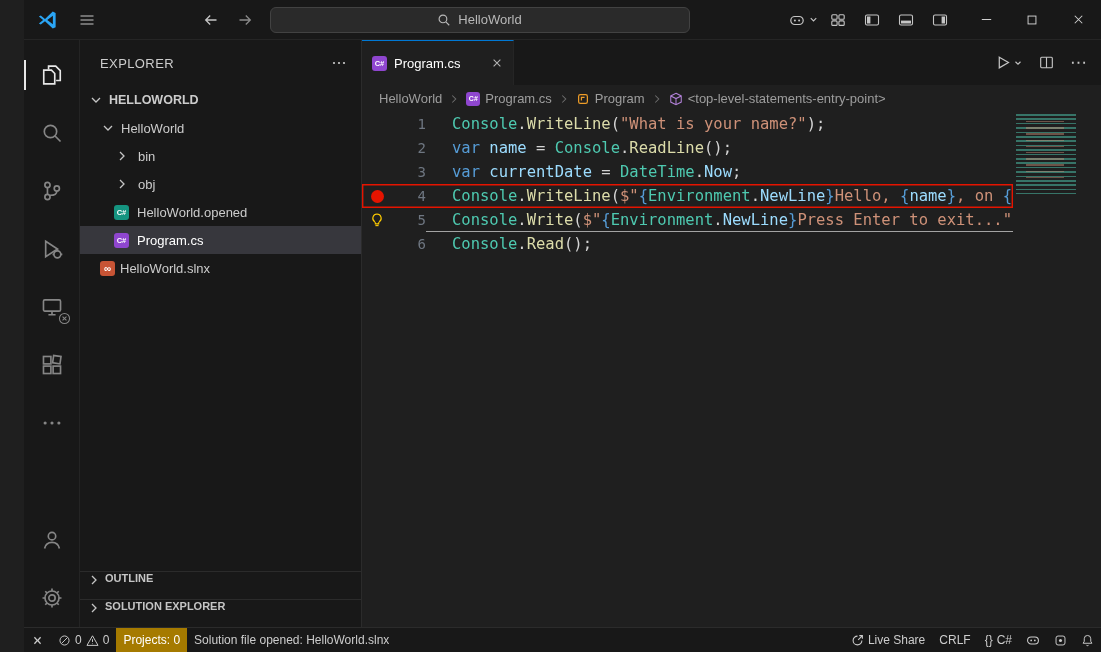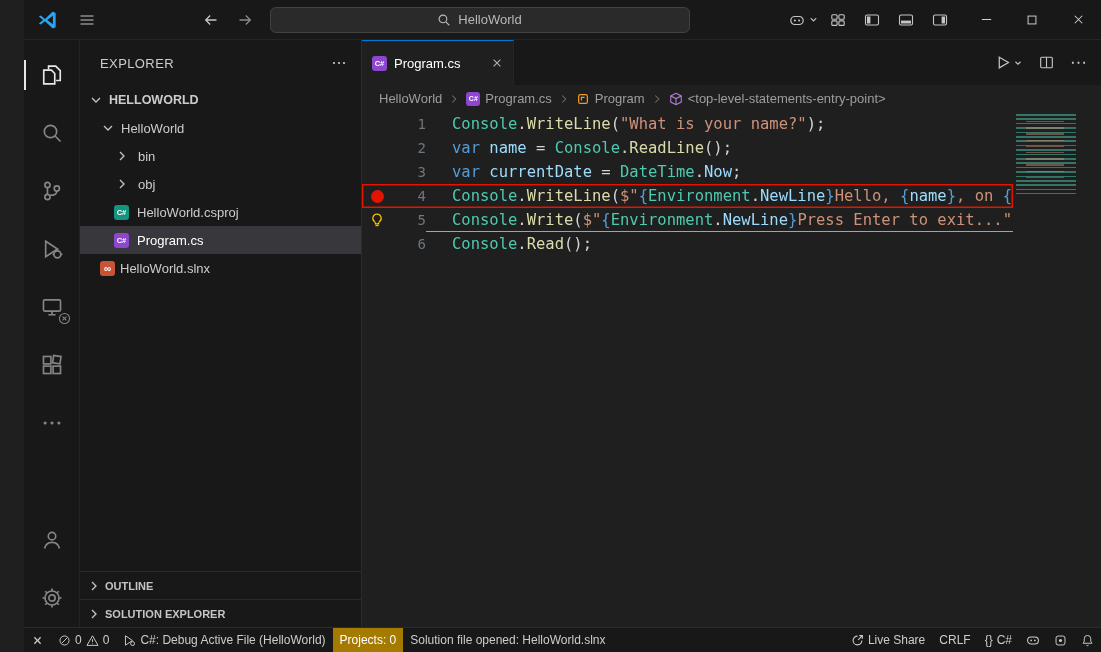--- a/index.html
+++ b/index.html
@@ -50,21 +50,21 @@
   .row.selected { background:#37373d; color:#ffffff; }
   .row .chev { color:#c5c5c5; flex:none; }
   .row.ws { font-weight:bold; font-size:12.5px; padding-left:8px; }
   .pad1 { padding-left:20px; } .pad2 { padding-left:34px;gap:8px; }
   .fbadge { width:15px; height:15px; border-radius:3px; flex:none; display:flex; align-items:center; justify-content:center;
             font-size:7.5px; font-weight:bold; color:#fff; }
   .fbadge.cs { background:#8f46cf; }
   .fbadge.csproj { background:#159480; }
   .fbadge.sln { background:#c75435; font-size:10px; }
   .sections { flex:none; }
-  .section { height:28px; border-top:1px solid #2b2b2b; display:flex; align-items:center; gap:3px;
+  .section { height:28px; border-top:1px solid #2b2b2b; display:flex; align-items:flex-start; gap:3px;
              padding:0 6px; font-size:11px; font-weight:bold; color:#c5c5c5; cursor:pointer; }
 
   
   .editor-col { flex:1; min-width:0; display:flex; flex-direction:column; background:#1f1f1f; }
   .tabbar { height:45px; flex:none; background:#181818; display:flex; align-items:stretch; }
   .tab { width:152px; background:#1f1f1f; border-top:1.5px solid #0078d4; border-right:1px solid #252525;
          display:flex; align-items:center; gap:7px; padding:0 10px; color:#ffffff; cursor:pointer; }
   .tab-close { margin-left:auto; color:#b5b5b5; display:flex; }
   .tab-spacer { flex:1; }
   .editor-actions { display:flex; align-items:center; gap:16px; padding:0 14px; color:#c5c5c5; }
@@ -311,21 +311,21 @@
         <div class="row pad2">
           <span class="chev">
               <svg width="16" height="16" viewBox="0 0 16 16" fill="none" stroke="currentColor" stroke-width="1.3">
                 <path d="M6 4l4 4-4 4"></path>
               </svg>
             </span>
           <span>obj</span>
         </div>
         <div class="row pad2">
           <span class="fbadge csproj">C#</span>
-          <span>HelloWorld.csproj</span>
+          <span>HelloWorld.opened</span>
         </div>
         <div class="row pad2 selected">
           <span class="fbadge cs">C#</span>
           <span>Program.cs</span>
         </div>
         <div class="row pad1">
           <span class="fbadge sln">∞</span>
           <span>HelloWorld.slnx</span>
         </div>
       </div>
@@ -489,29 +489,20 @@
         <span>0</span>
         <span class="sb-ico">
           <svg width="13" height="13" viewBox="0 0 16 16" fill="none" stroke="currentColor" stroke-width="1.2">
               <path d="M8 2.2 14.8 14H1.2z"></path>
               <path d="M8 6.4v3.4"></path>
               <circle cx="8" cy="11.9" r=".6" fill="currentColor" stroke="none"></circle>
             </svg>
         </span>
         <span>0</span>
       </div>
-      <div class="sb-item">
-        <span class="sb-ico">
-          <svg width="13" height="13" viewBox="0 0 16 16" fill="none" stroke="currentColor" stroke-width="1.2">
-              <path d="M3 2.2 11.6 8 3 13.8z"></path>
-              <circle cx="11.8" cy="11.8" r="2.4"></circle>
-            </svg>
-        </span>
-        <span>C#: Debug Active File (HelloWorld)</span>
-      </div>
       <div class="sb-item warn">
         <span>Projects: 0</span>
       </div>
       <div class="sb-item">
         <span>Solution file opened: HelloWorld.slnx</span>
       </div>
     </div>
     <div class="sb-group">
       <div class="sb-item">
         <span class="sb-ico">

